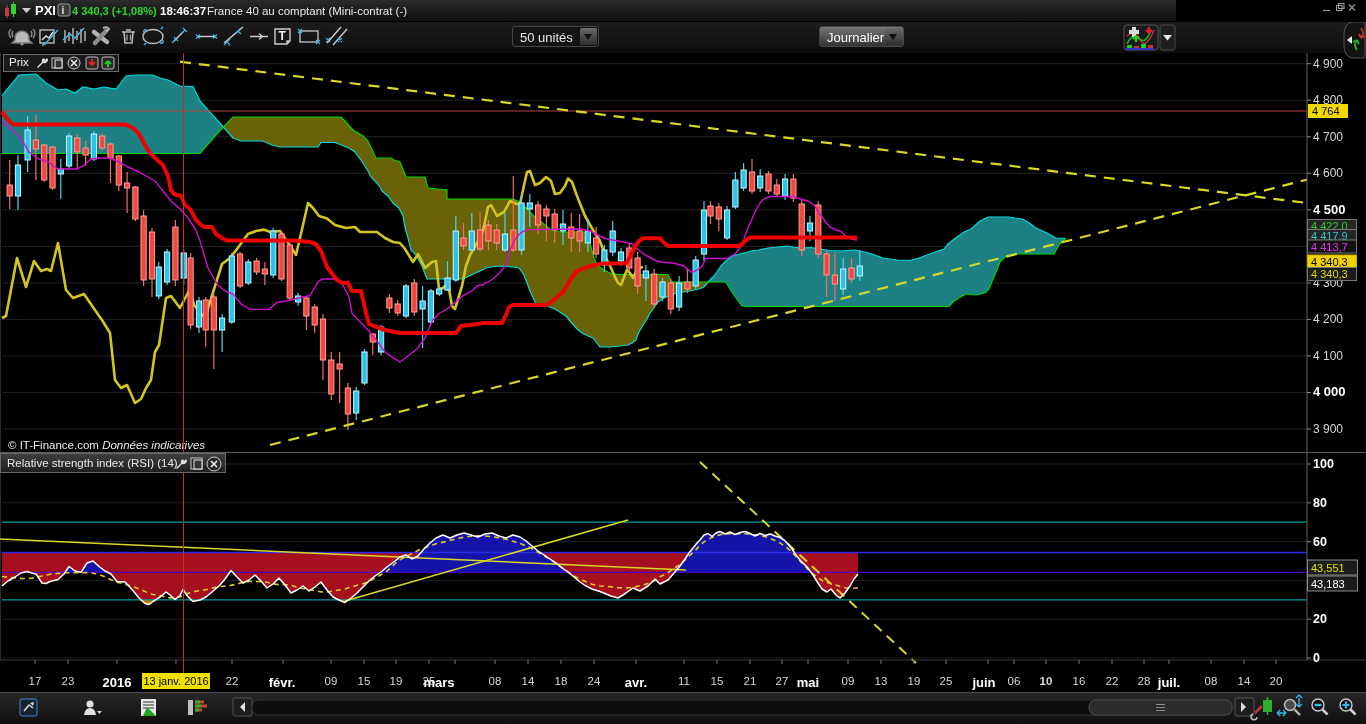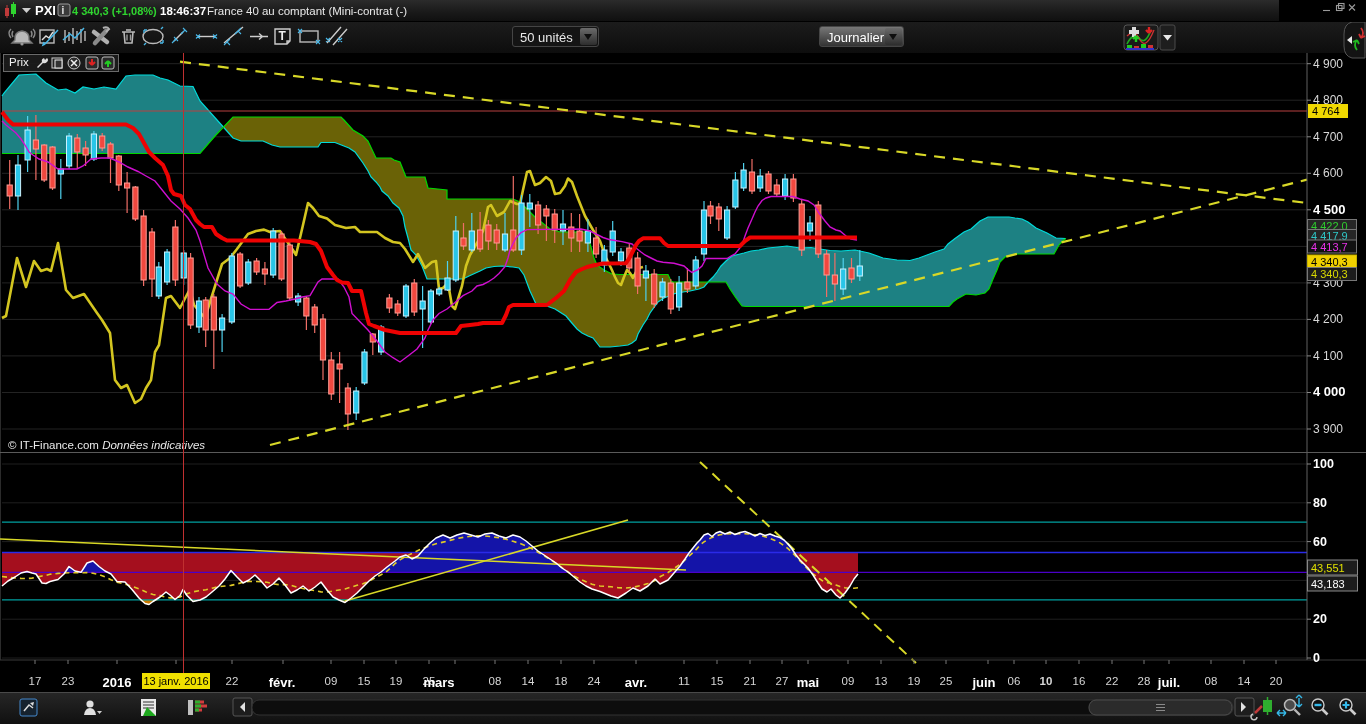--- a/index.html
+++ b/index.html
@@ -1,17 +1,17 @@
 <!DOCTYPE html>
 <html><head><meta charset="utf-8"><style>
 * { margin:0; padding:0; box-sizing:border-box; }
 html,body { width:1366px; height:724px; background:#000; overflow:hidden;
   font-family:"Liberation Sans", sans-serif; }
 #app { position:relative; width:1366px; height:724px; background:#000; }
-.titlebar { position:absolute; left:0; top:0; width:1279px; height:22px;
+.titlebar { position:absolute; left:0; top:0; width:1176px; height:22px;
   background:linear-gradient(#2b2b2b,#191919 60%,#101010); border-bottom:1px solid #000; }
 .toolbar { position:absolute; left:0; top:22px; width:1366px; height:31px;
   background:linear-gradient(#1c1c1c,#0d0d0d); }
 .dd { position:absolute; height:21px; background:#141414; border:1px solid #454545; border-radius:3px; color:#e8e8e8; font-size:13px; }
 .dd .txt { position:absolute; left:7px; top:3px; }
 .dd .btn { position:absolute; right:1px; top:1px; width:17px; height:17px; border-radius:2px;
   background:linear-gradient(#6a6a6a,#2e2e2e); }
 .dd .btn:after { content:''; position:absolute; left:4px; top:6px; border-left:4.5px solid transparent; border-right:4.5px solid transparent; border-top:6px solid #0e0e0e; }
 .timeaxis { position:absolute; left:0; top:660px; width:1366px; height:32px;padding-left:28px; }
 .tlab { position:absolute; top:15px; font-size:11.5px; color:#d6d6d6; transform:translateX(-50%); }
@@ -462,20 +462,30 @@
         <rect x="23" y="5" width="7" height="8" fill="#333" stroke="#eee"></rect>
   <circle cx="42" cy="8" r="6" fill="#2a2a2a" stroke="#ccc"></circle>
         <path d="M39 5 l6 6 m0-6 l-6 6" stroke="#eee" stroke-width="1.5"></path>
   <rect x="54" y="2" width="12" height="12" rx="2" fill="#2a2a2a" stroke="#bbb"></rect>
         <path d="M60 4 v6 m0 0 l-3-3 m3 3 l3-3" stroke="#d22" stroke-width="2"></path>
   <rect x="70" y="2" width="12" height="12" rx="2" fill="#2a2a2a" stroke="#bbb"></rect>
         <path d="M76 12 v-6 m0 0 l-3 3 m3-3 l3 3" stroke="#2c2" stroke-width="2"></path>
  </svg>
 </div>
 
+<div class="rhead">
+ <span style="position:absolute;left:6px;top:3px;font-size:11.5px;">Relative strength index (RSI) (14)</span>
+ <svg width="70" height="20" style="position:absolute;left:172px;top:0">
+  <path d="M3 14 l5-5 q-1-3 2-4 l1 2 l2-2 q2 2 0 4 q-2 2-4 1 l-5 5 Z" fill="#ddd"></path>
+  <rect x="18" y="4" width="11" height="11" fill="#222" stroke="#ccc"></rect>
+        <rect x="21" y="6" width="8" height="9" fill="#333" stroke="#eee"></rect>
+  <circle cx="41" cy="10" r="7" fill="#2a2a2a" stroke="#ccc"></circle>
+        <path d="M38 7 l6 6 m0-6 l-6 6" stroke="#eee" stroke-width="1.6"></path>
+ </svg>
+</div>
 
 <div class="timeaxis">
  <div style="position:absolute;left:142px;top:13px;width:68px;height:16px;background:#f0e000;"></div>
  <span class="tlab" style="left:35px;">17</span>
  <span class="tlab" style="left:68px;">23</span>
  <span class="tlab b" style="left:117px;">2016</span>
  <span class="tlab" style="left:176px;color:#000;font-size:11px;z-index:3;">13 janv. 2016</span>
  <span class="tlab" style="left:232px;">22</span>
  <span class="tlab b" style="left:282px;">févr.</span>
  <span class="tlab" style="left:331px;">09</span>

